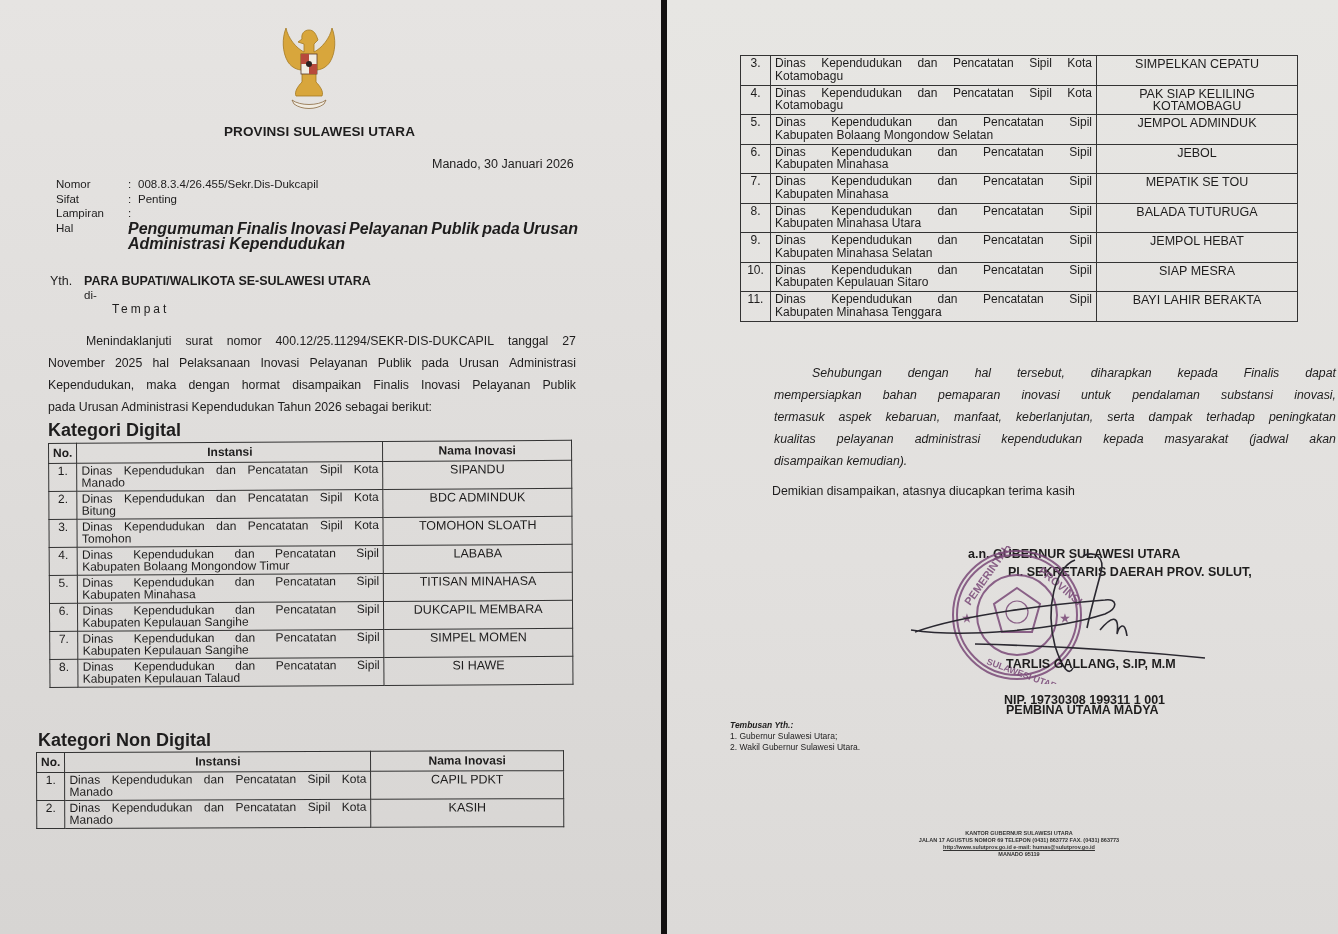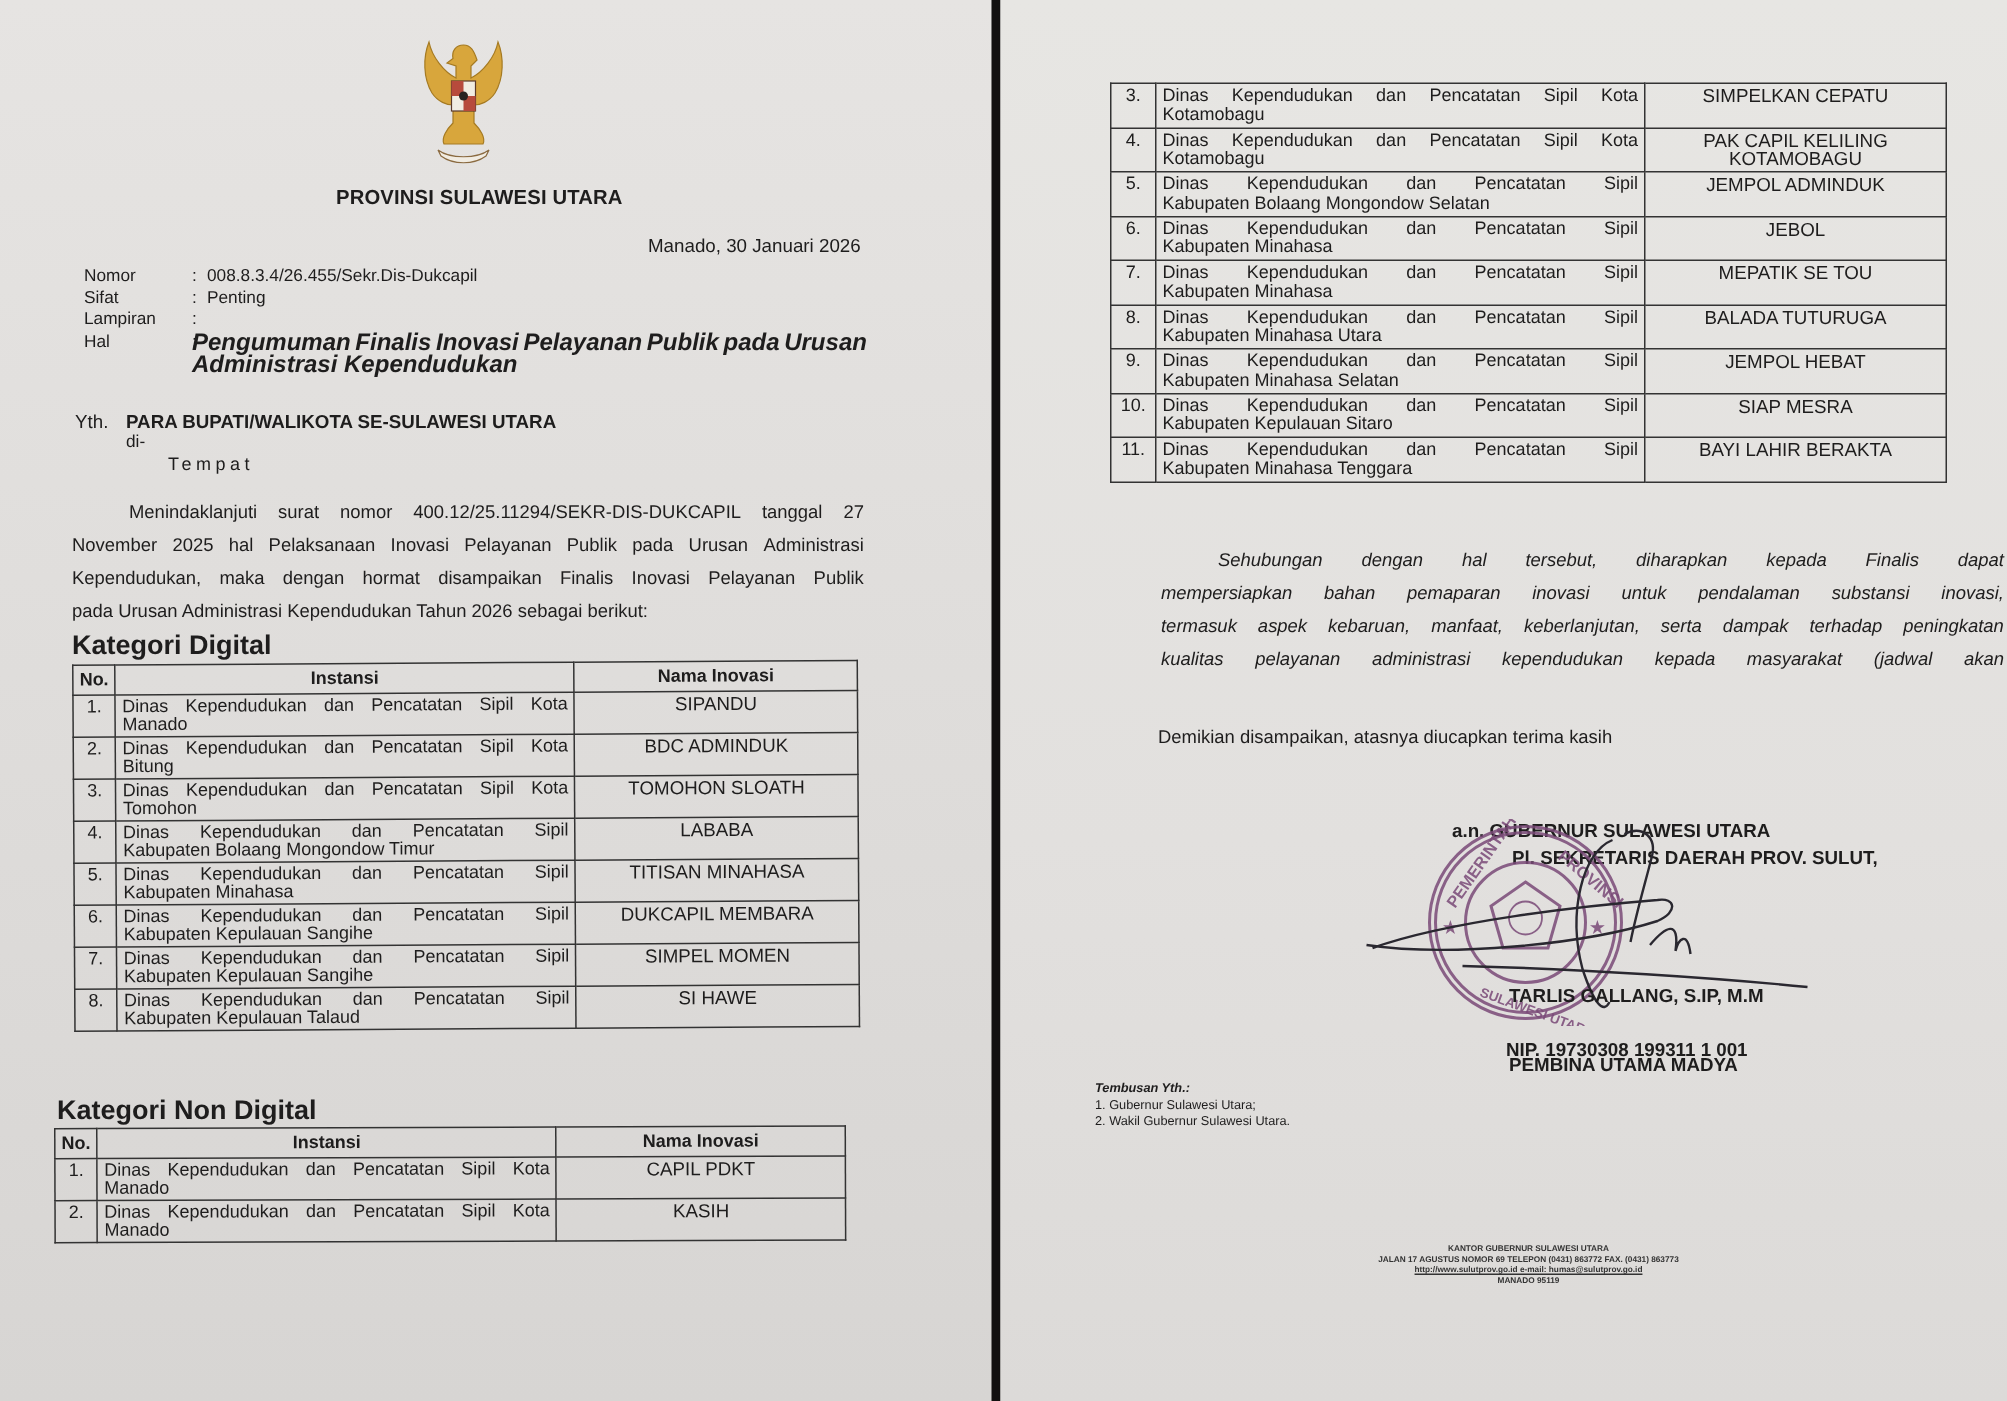--- a/index.html
+++ b/index.html
@@ -410,21 +410,21 @@
             <span>Dinas</span>
             <span>Kependudukan</span>
             <span>dan</span>
             <span>Pencatatan</span>
             <span>Sipil</span>
             <span>Kota</span>
           </div>
           <div>Kotamobagu</div>
         </td>
         <td class="inov">
-          <div>PAK CAPIL KELILING</div>
+          <div>PAK SIAP KELILING</div>
           <div>KOTAMOBAGU</div>
         </td>
       </tr>
       <tr>
         <td class="no">5.</td>
         <td class="inst">
           <div class="l1">
             <span>Dinas</span>
             <span>Kependudukan</span>
             <span>dan</span>
@@ -571,20 +571,21 @@
   <div class="ln">
       <span>kualitas</span>
       <span>pelayanan</span>
       <span>administrasi</span>
       <span>kependudukan</span>
       <span>kepada</span>
       <span>masyarakat</span>
       <span>(jadwal</span>
       <span>akan</span>
     </div>
+  <div class="ln last">disampaikan kemudian).</div>
 </div>
 <div class="para" id="thanks">
   <div class="ln last">Demikian disampaikan, atasnya diucapkan terima kasih</div>
 </div>
 
 <div class="sig sig-an">a.n. GUBERNUR SULAWESI UTARA</div>
 <div class="sig sig-pl">Pl. SEKRETARIS DAERAH PROV. SULUT,</div>
 
 <svg class="stamp" viewBox="0 0 138 138">
   <g fill="none" stroke="#7a4a78" stroke-width="2" opacity="0.85">

